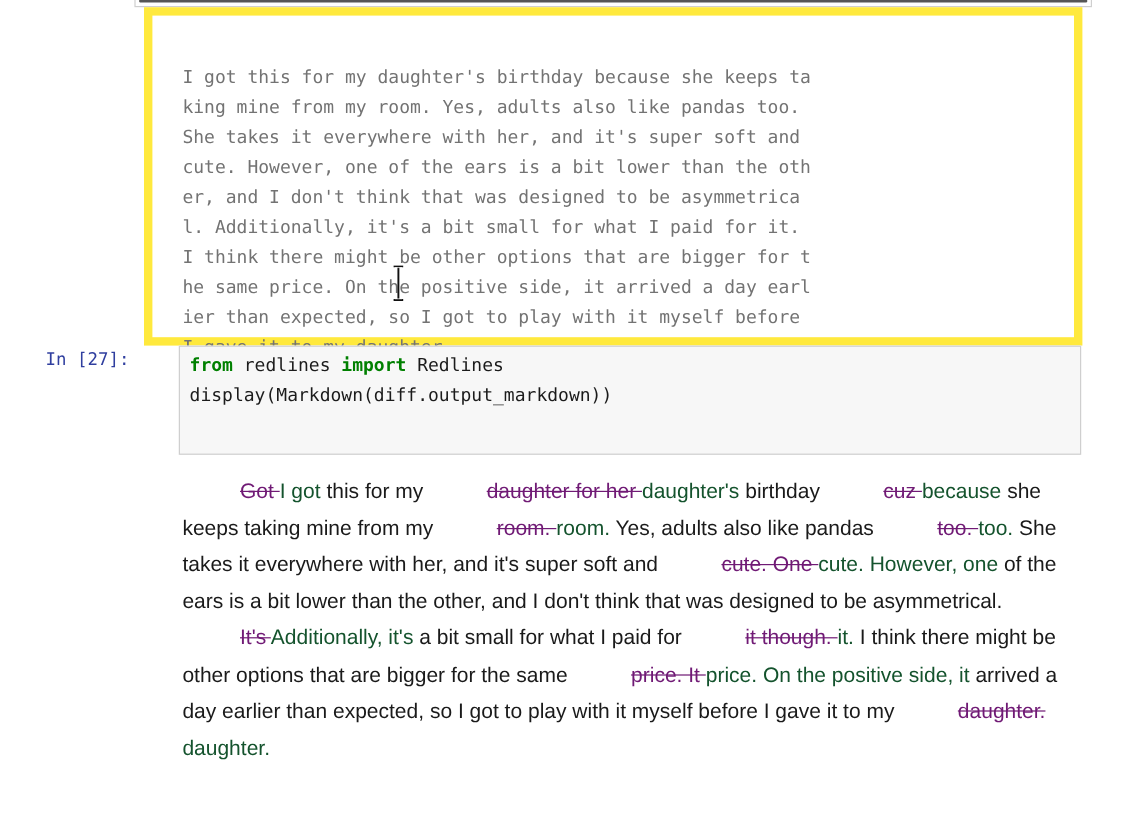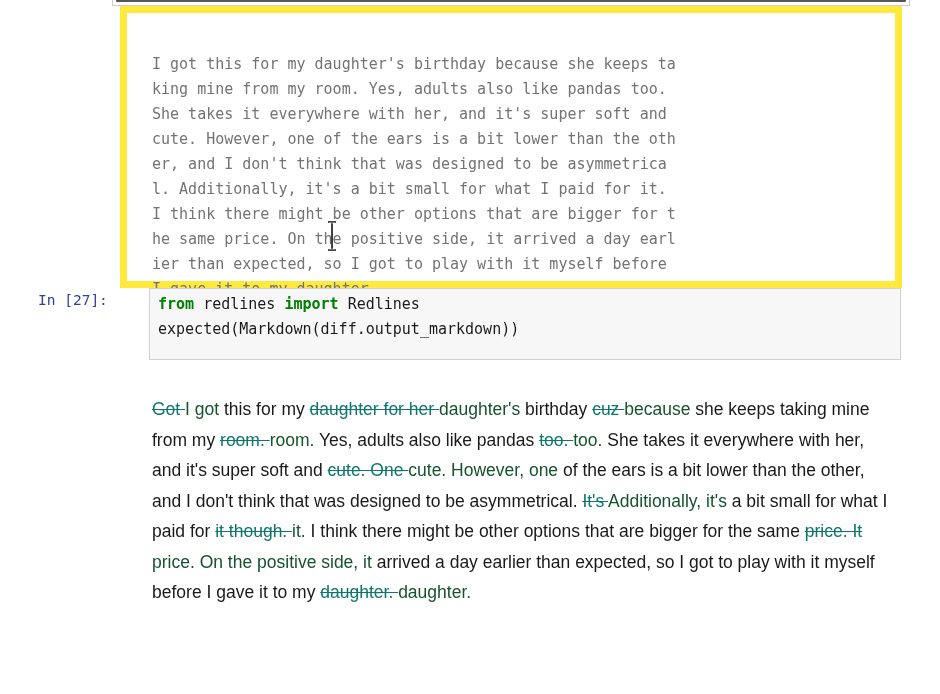--- a/index.html
+++ b/index.html
@@ -85,21 +85,21 @@
     font-family: "DejaVu Sans Mono", "Liberation Mono", monospace;
     font-size: 14.5px;
     color: #303f9f;
     white-space: pre;
   }
   #code-cell {
     position: absolute;
     left: 149px;
     top: 0px;
     width: 752px;
-    height: 72px;
+    height: 91px;
     box-sizing: border-box;
     background: #f7f7f7;
     border: 1px solid #cfcfcf;
   }
   #code-text {
     position: absolute;
     left: 8px;
     top: 3px;
     font-family: "DejaVu Sans Mono", "Liberation Mono", monospace;
     font-size: 15px;
@@ -116,23 +116,24 @@
     left: 152px;
     top: 394px;
     width: 740px;
     font-family: "Liberation Sans", sans-serif;
     font-size: 17.5px;
     line-height: 30.5px;
     color: #1a1a1a;
     text-align: left;
   }
   #diff-output .del {
-    color: #0f766e;
+    color: #701a75;
     text-decoration: line-through;
     font-weight: normal;
+    margin-left: 48px;
   }
   #diff-output .ins {
     color: #14532d;
     font-weight: normal;
   }
 </style>
 </head>
 <body>
 
 <div id="top-cut-cell">
@@ -155,17 +156,17 @@
 <div id="text-cursor">
   <svg width="12" height="30" viewBox="0 0 12 30">
     <path d="M2 1 H10 M6 1 V29 M2 29 H10" stroke="#111111" stroke-width="1.6" fill="none"></path>
     <path d="M3 2 H9 M3 28 H9" stroke="#ffffff" stroke-width="0.6" fill="none"></path>
   </svg>
 </div>
 
 <div id="code-row">
   <div id="in-prompt">In [27]:</div>
   <div id="code-cell">
-    <div id="code-text"><div><span class="kw">from</span><span> redlines </span><span class="kw">import</span><span> Redlines</span></div><div><span>expected(Markdown(diff.output_markdown))</span></div></div>
+    <div id="code-text"><div><span class="kw">from</span><span> redlines </span><span class="kw">import</span><span> Redlines</span></div><div><span>display(Markdown(diff.output_markdown))</span></div></div>
   </div>
 </div>
 
 <div id="diff-output"><span class="del">Got </span><span class="ins">I got </span><span>this for my </span><span class="del">daughter for her </span><span class="ins">daughter's </span><span>birthday </span><span class="del">cuz </span><span class="ins">because </span><span>she keeps taking mine from my </span><span class="del">room. </span><span class="ins">room. </span><span>Yes, adults also like pandas </span><span class="del">too. </span><span class="ins">too. </span><span>She takes it everywhere with her, and it's super soft and </span><span class="del">cute. One </span><span class="ins">cute. However, one </span><span>of the ears is a bit lower than the other, and I don't think that was designed to be asymmetrical. </span><span class="del">It's </span><span class="ins">Additionally, it's </span><span>a bit small for what I paid for </span><span class="del">it though. </span><span class="ins">it. </span><span>I think there might be other options that are bigger for the same </span><span class="del">price. It </span><span class="ins">price. On the positive side, it </span><span>arrived a day earlier than expected, so I got to play with it myself before I gave it to my </span><span class="del">daughter. </span><span class="ins">daughter.</span></div>
 
 </body></html>

